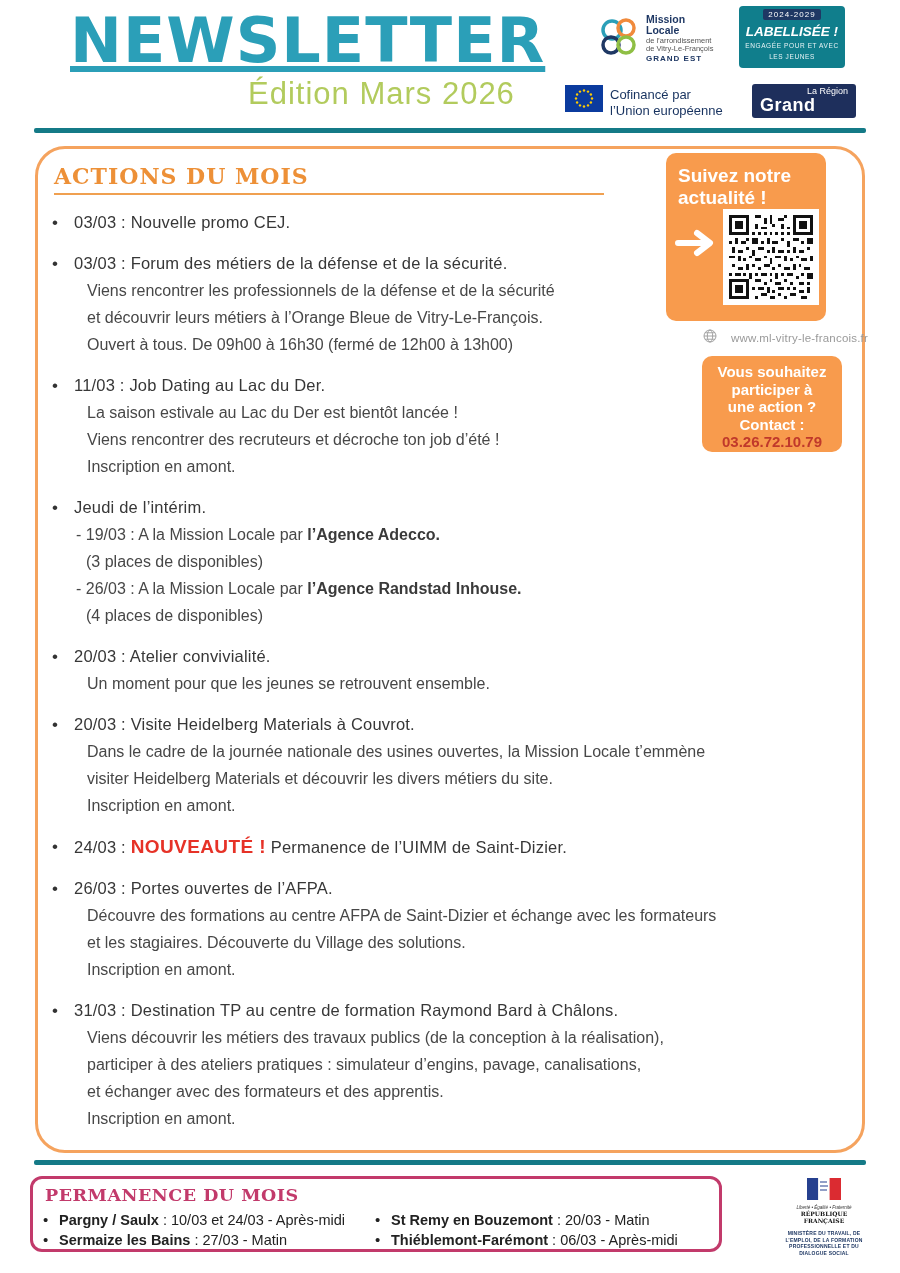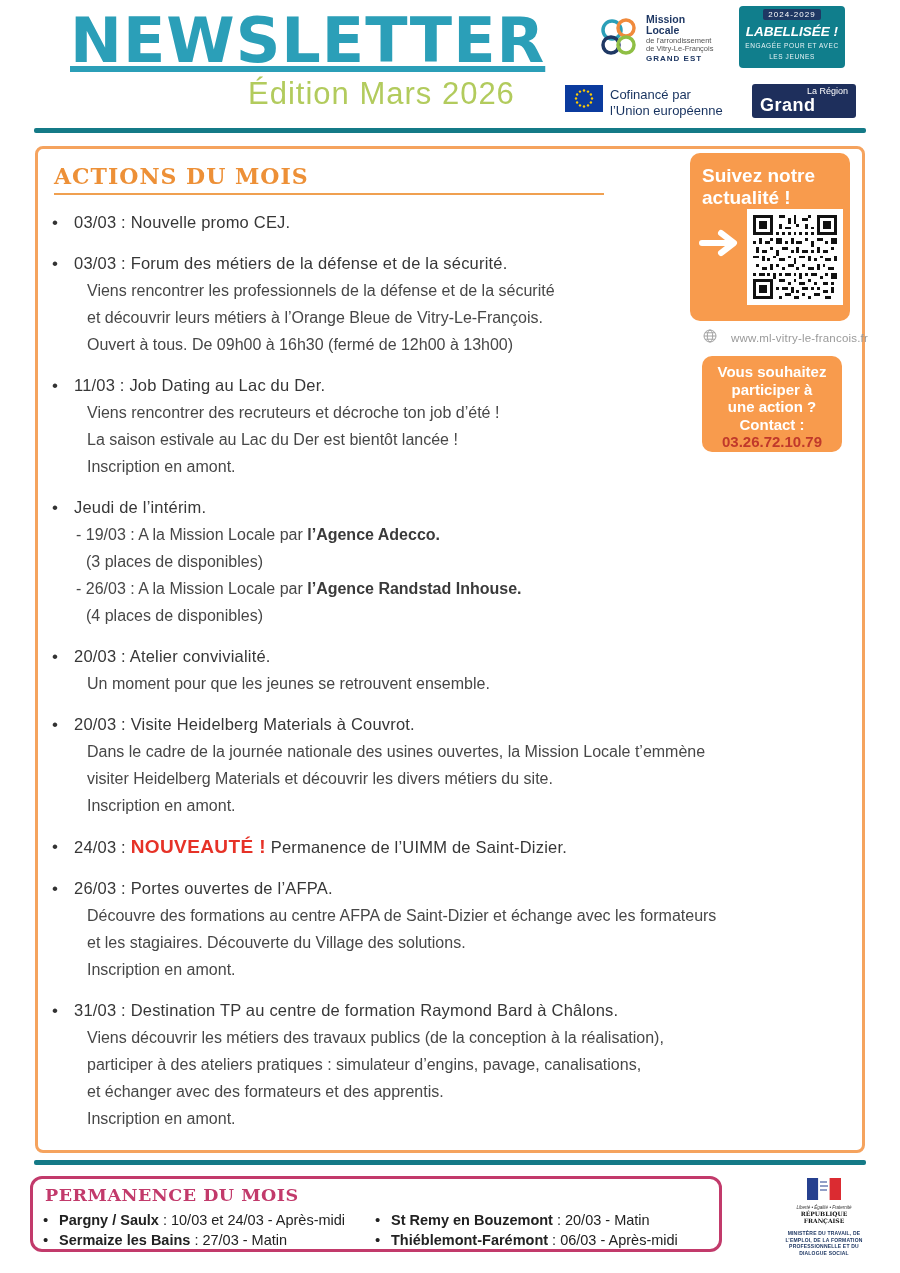--- a/index.html
+++ b/index.html
@@ -27,35 +27,35 @@
 
   .region-logo { left:752px; top:84px; width:104px; height:34px; background:#1E2F5C; border-radius:3px; color:#fff; padding:2px 8px; }
   .region-top { font-size:9px; text-align:right; }
   .region-name { font-size:18px; font-weight:bold; letter-spacing:0.5px; margin-top:-1px; }
 
   .divider { left:34px; width:832px; height:5px; background:#147A87; border-radius:2px; }
   .divider-top { top:128px; }
   .divider-bottom { top:1160px; }
 
   
-  .main-box { left:35px; top:146px; width:830px; height:1007px; border:3px solid #F5A35E; border-radius:8px; padding:8px 0 0 14px; }
+  .main-box { left:35px; top:146px; width:830px; height:1007px; border:3px solid #F5A35E; border-radius:30px; padding:8px 0 0 14px; }
   .actions-heading { font-family:"DejaVu Serif",serif; font-size:22px; font-weight:bold; letter-spacing:1px; color:#ED9037; margin:6px 0 0 2px; }
   .actions-underline { width:550px; height:2px; background:#F0A050; margin:4px 0 14px 2px; }
 
   .action-item { display:flex; margin-bottom:14px; }
   .bullet { width:22px; min-width:22px; font-size:17px; line-height:27px; color:#333; }
   .item-title { font-size:16.5px; line-height:27px; color:#373737; white-space:nowrap; letter-spacing:0.2px; }
   .item-detail { font-size:16px; line-height:27px; color:#474747; white-space:nowrap; padding-left:13px; }
   .item-sub { font-size:16px; line-height:27px; color:#474747; white-space:nowrap; padding-left:2px; }
   .item-note { font-size:16px; line-height:27px; color:#474747; white-space:nowrap; padding-left:12px; }
   .sub-bold { font-weight:bold; color:#3a3a3a; }
   .highlight-red { color:#E63227; font-weight:bold; font-size:19px; letter-spacing:0.4px; }
 
   
-  .follow-box { left:690px; top:153px; width:160px; height:168px; background:#F89B4D; border-radius:10px; }
+  .follow-box { left:666px; top:153px; width:160px; height:168px; background:#F89B4D; border-radius:10px; }
   .follow-title { margin:12px 0 0 12px; color:#fff; font-weight:bold; font-size:19px; line-height:22px; }
   .follow-arrow { position:absolute; left:8px; top:74px; }
   .qr-wrap { position:absolute; right:7px; top:56px; width:96px; height:96px; background:#fff; padding:6px; }
 
   .website-row { left:703px; top:329px; display:flex; align-items:center; gap:14px; }
   .website-text { font-size:11.5px; color:#9A9A9A; letter-spacing:0.2px; }
 
   .contact-box { left:702px; top:356px; width:140px; height:96px; background:#F89B4D; border-radius:10px; text-align:center; padding-top:7px; color:#fff; font-weight:bold; font-size:15px; line-height:17.5px; }
   .contact-phone { color:#C0392B; font-size:15px; font-weight:bold; }
 
@@ -156,22 +156,22 @@
         <div class="item-detail">Viens rencontrer les professionnels de la défense et de la sécurité</div>
         <div class="item-detail">et découvrir leurs métiers à l’Orange Bleue de Vitry-Le-François.</div>
         <div class="item-detail">Ouvert à tous. De 09h00 à 16h30 (fermé de 12h00 à 13h00)</div>
       </div>
     </div>
 
     <div class="action-item">
       <span class="bullet">•</span>
       <div>
         <div class="item-title">11/03 : Job Dating au Lac du Der.</div>
+        <div class="item-detail">La saison estivale au Lac du Der est bientôt lancée !</div>
         <div class="item-detail">Viens rencontrer des recruteurs et décroche ton job d’été !</div>
-        <div class="item-detail">La saison estivale au Lac du Der est bientôt lancée !</div>
         <div class="item-detail">Inscription en amont.</div>
       </div>
     </div>
 
     <div class="action-item">
       <span class="bullet">•</span>
       <div>
         <div class="item-title">Jeudi de l’intérim.</div>
         <div class="item-sub"><span>- 19/03 : A la Mission Locale par </span><span class="sub-bold">l’Agence Adecco.</span></div>
         <div class="item-note">(3 places de disponibles)</div>

